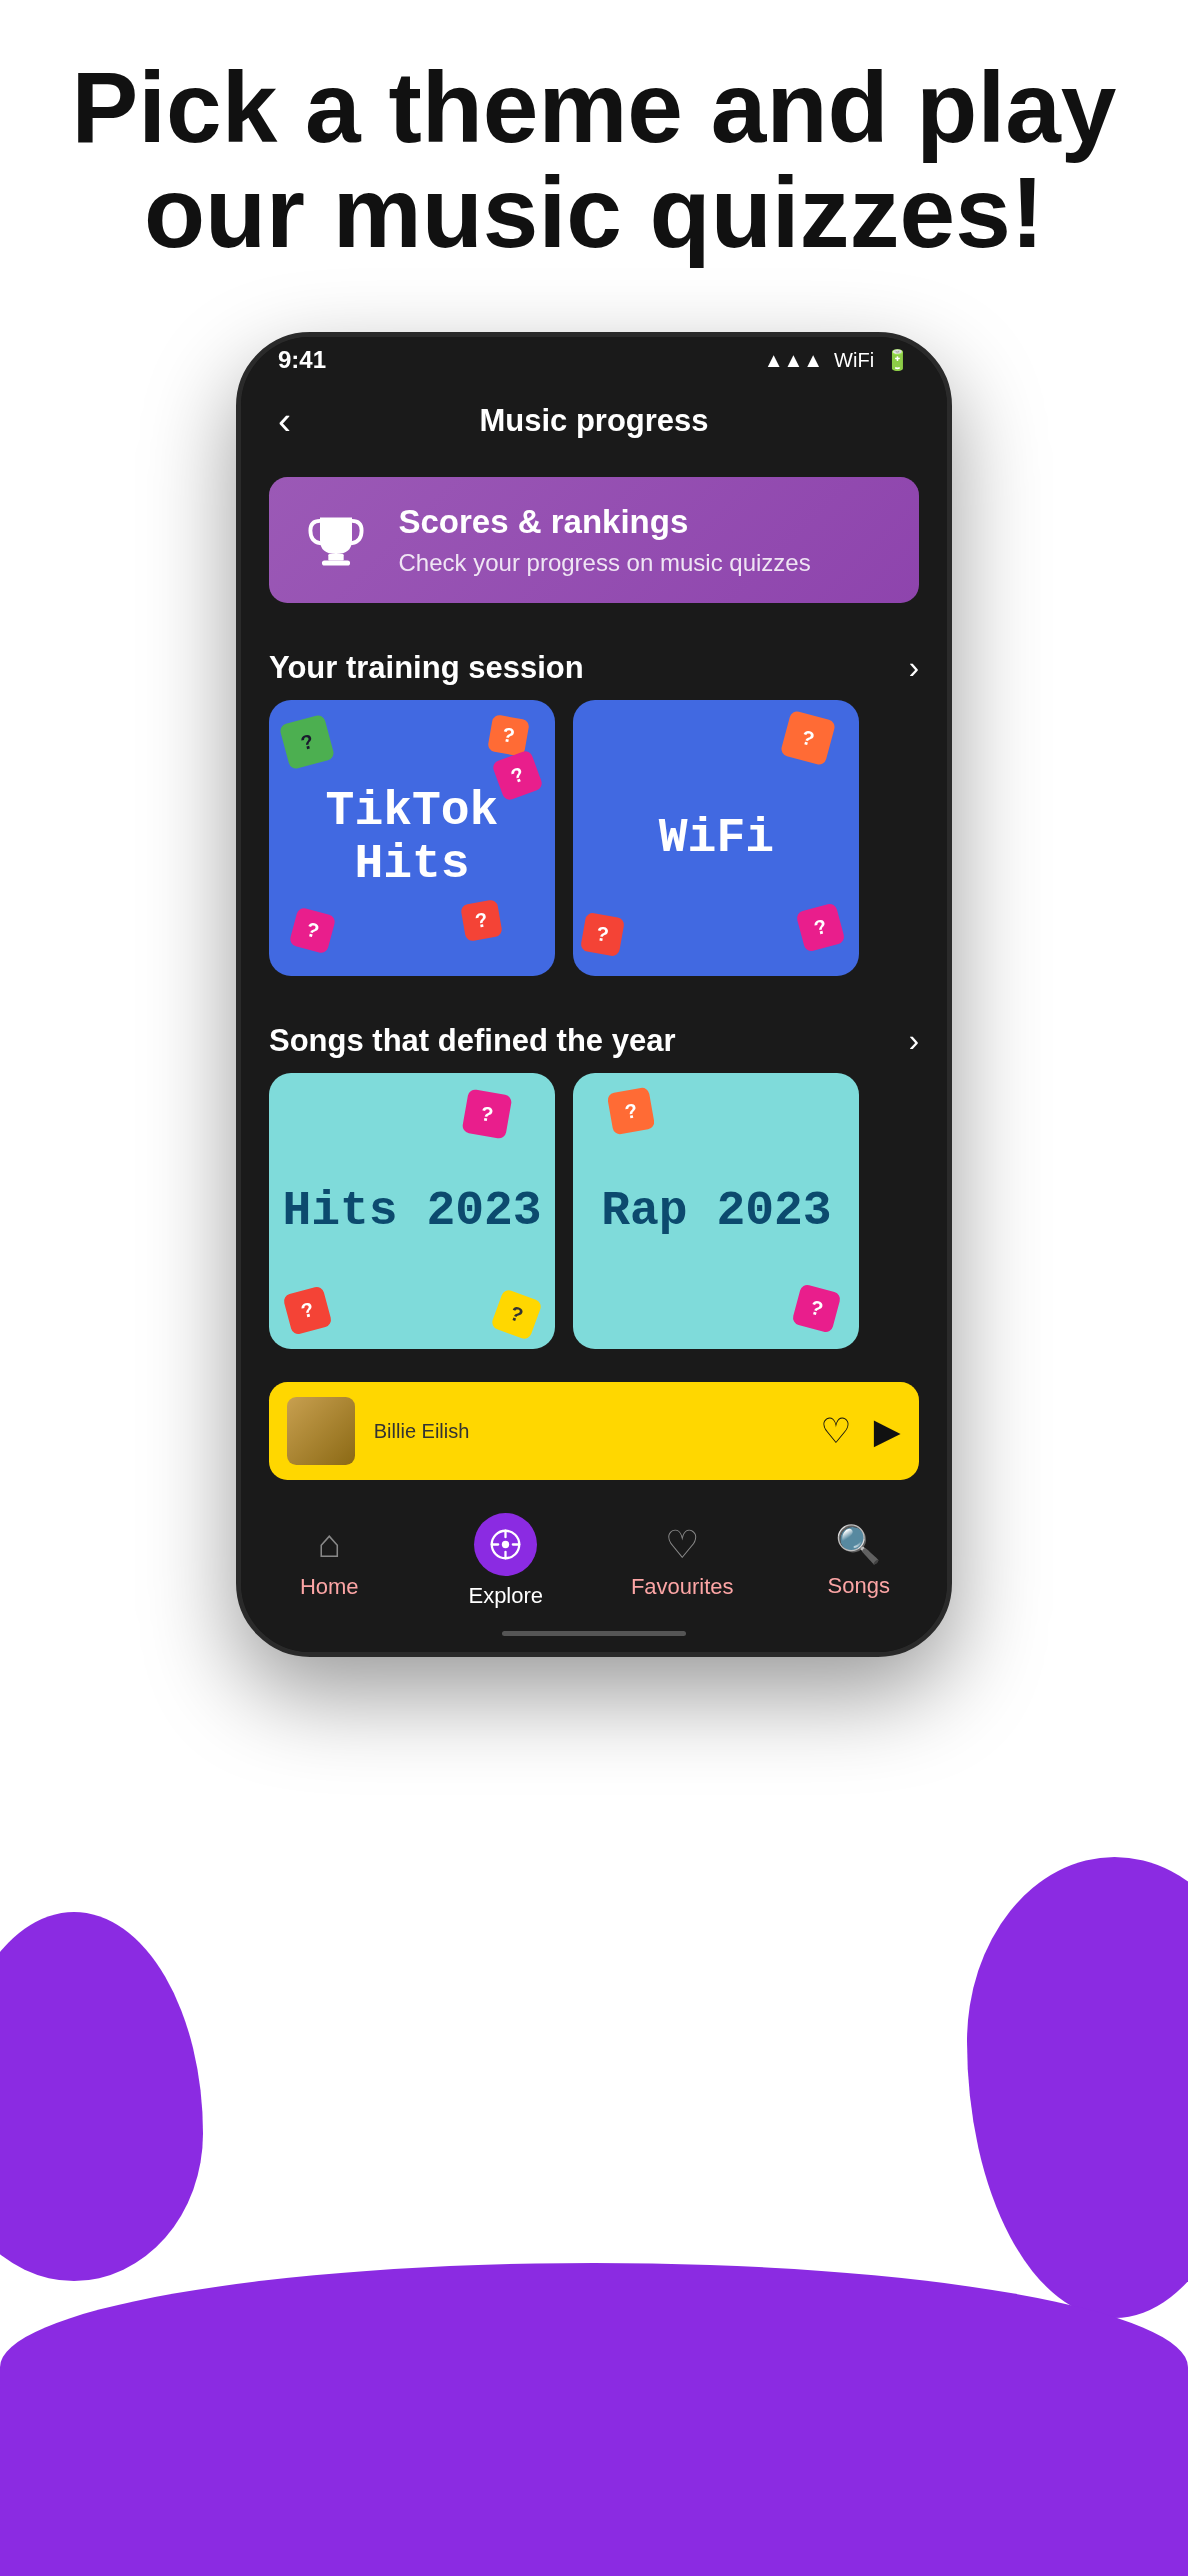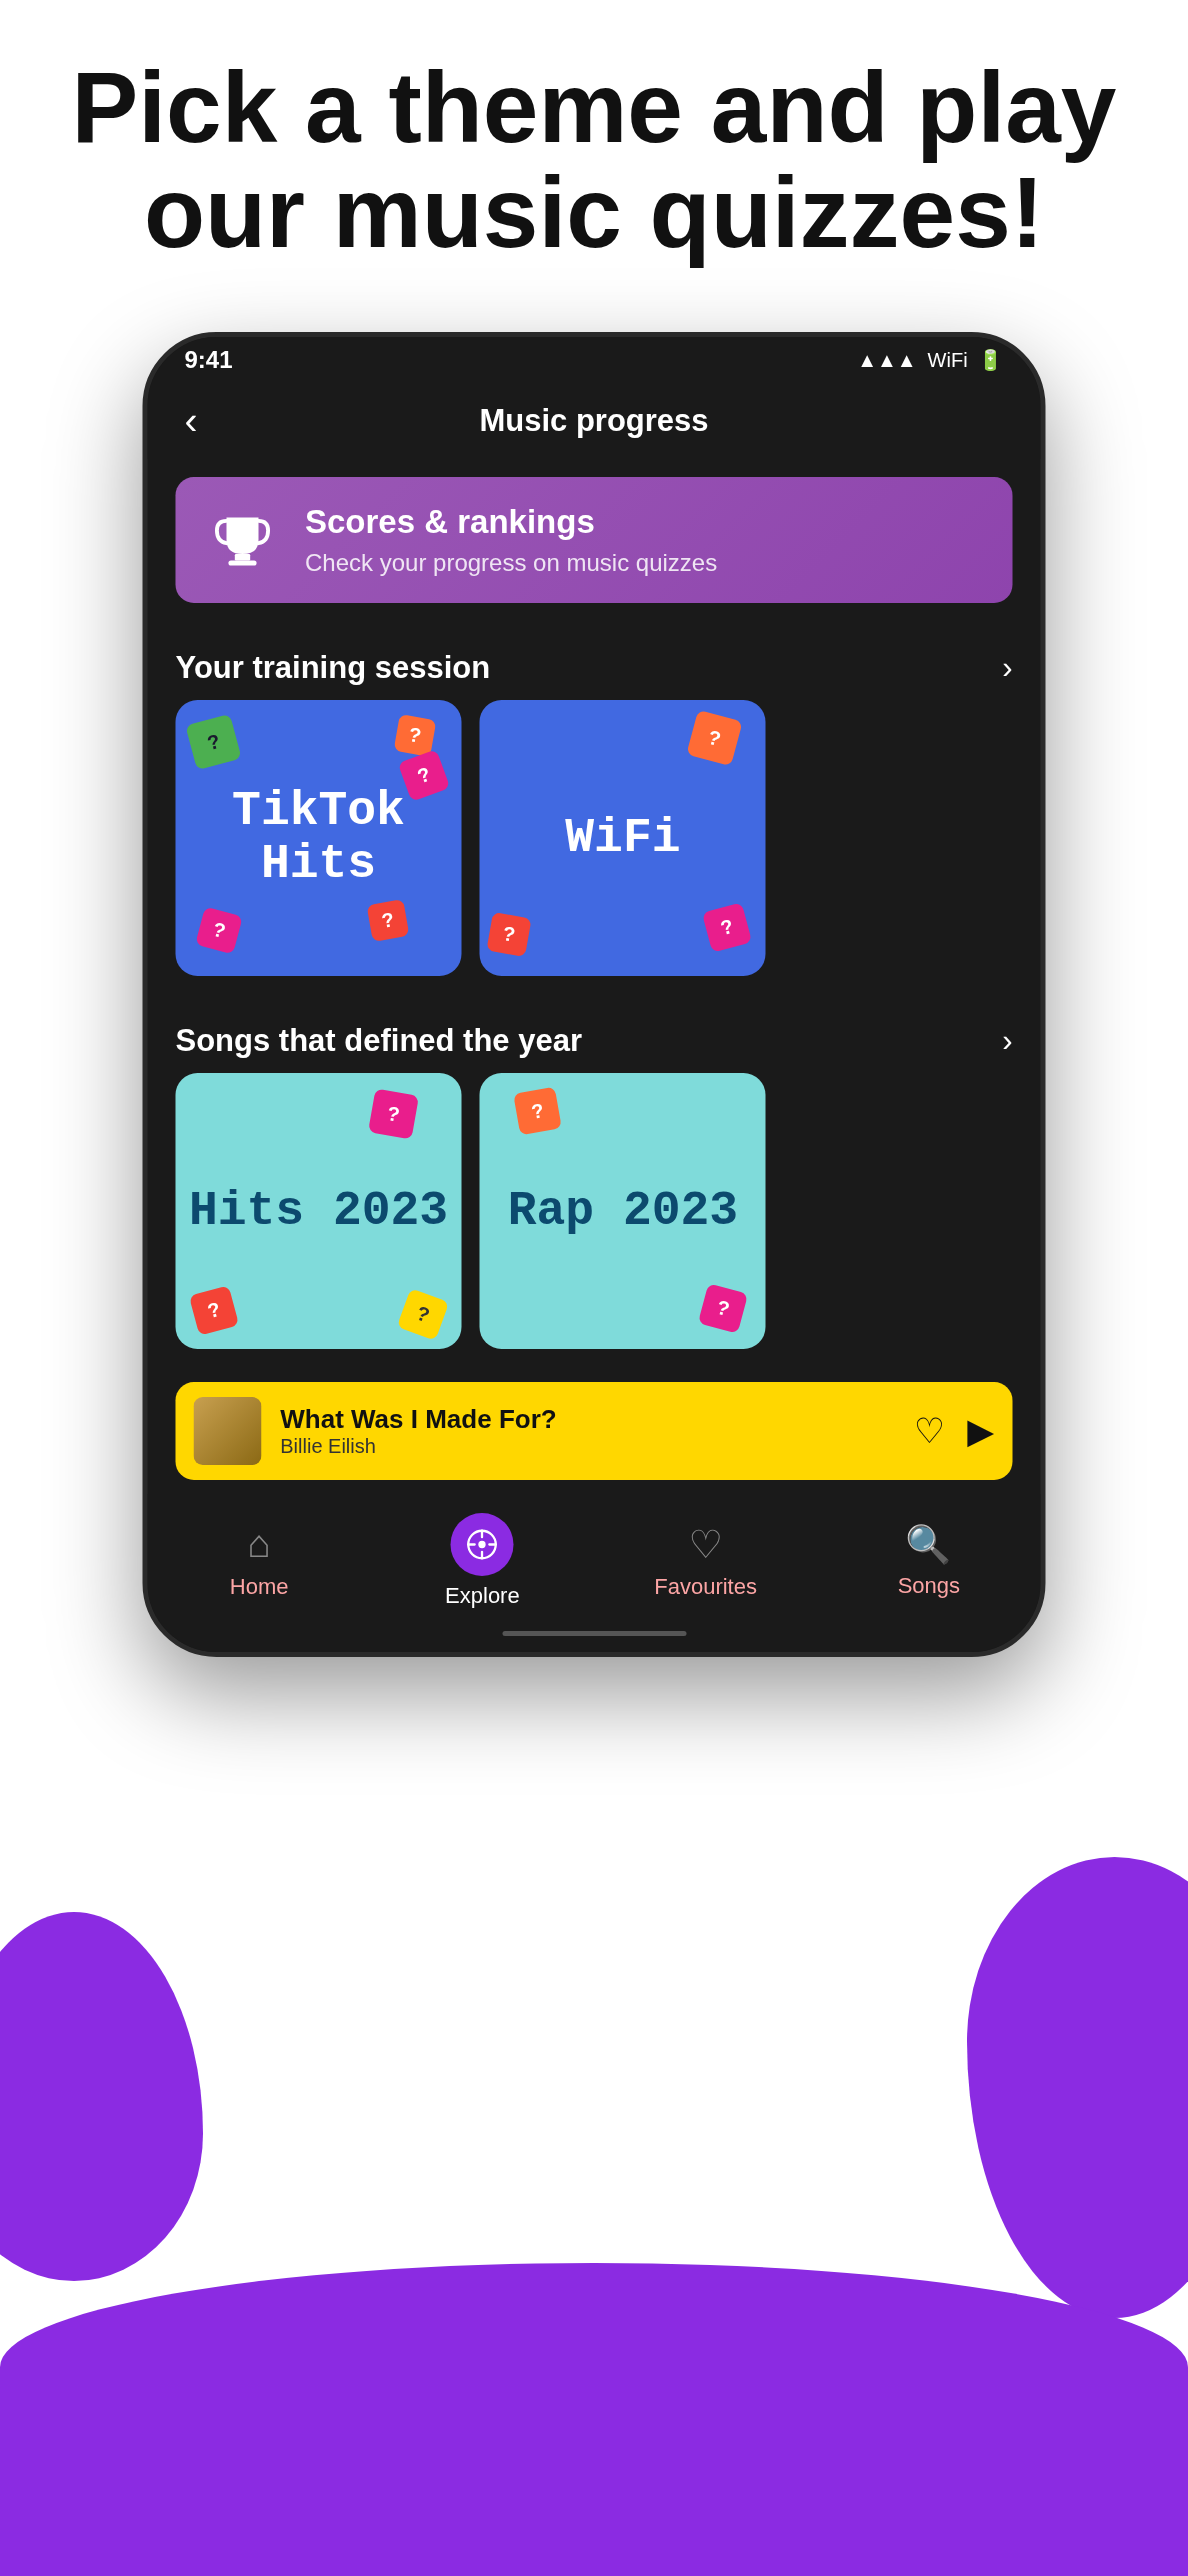--- a/index.html
+++ b/index.html
@@ -62,21 +62,21 @@
       padding: 0 55px;
       z-index: 1;
     }
 
     
     .phone-wrapper {
       position: absolute;
       top: 332px;
       left: 50%;
       transform: translateX(-50%);
-      width: 903px;
+      width: 716px;
       z-index: 2;
     }
 
     .phone {
       background: #1a1a1a;
       border-radius: 74px;
       overflow: hidden;
       box-shadow: 0 37px 92px rgba(0,0,0,0.4);
       border: 5.5px solid #2a2a2a;
       position: relative;
@@ -484,21 +484,20 @@
         <div class="card-title card-title-dark">Rap 2023</div>
       </div>
 
     </div>
 
     <div class="now-playing">
       <div class="track-thumb">
         <div class="thumb-inner"></div>
       </div>
       <div class="track-info">
-        <div class="track-name">What Was I Made For?</div>
         <div class="track-artist">Billie Eilish</div>
       </div>
       <div class="player-controls">
         <div class="heart-btn">♡</div>
         <div class="play-btn">▶</div>
       </div>
     </div>
 
     <div class="bottom-nav">
 

